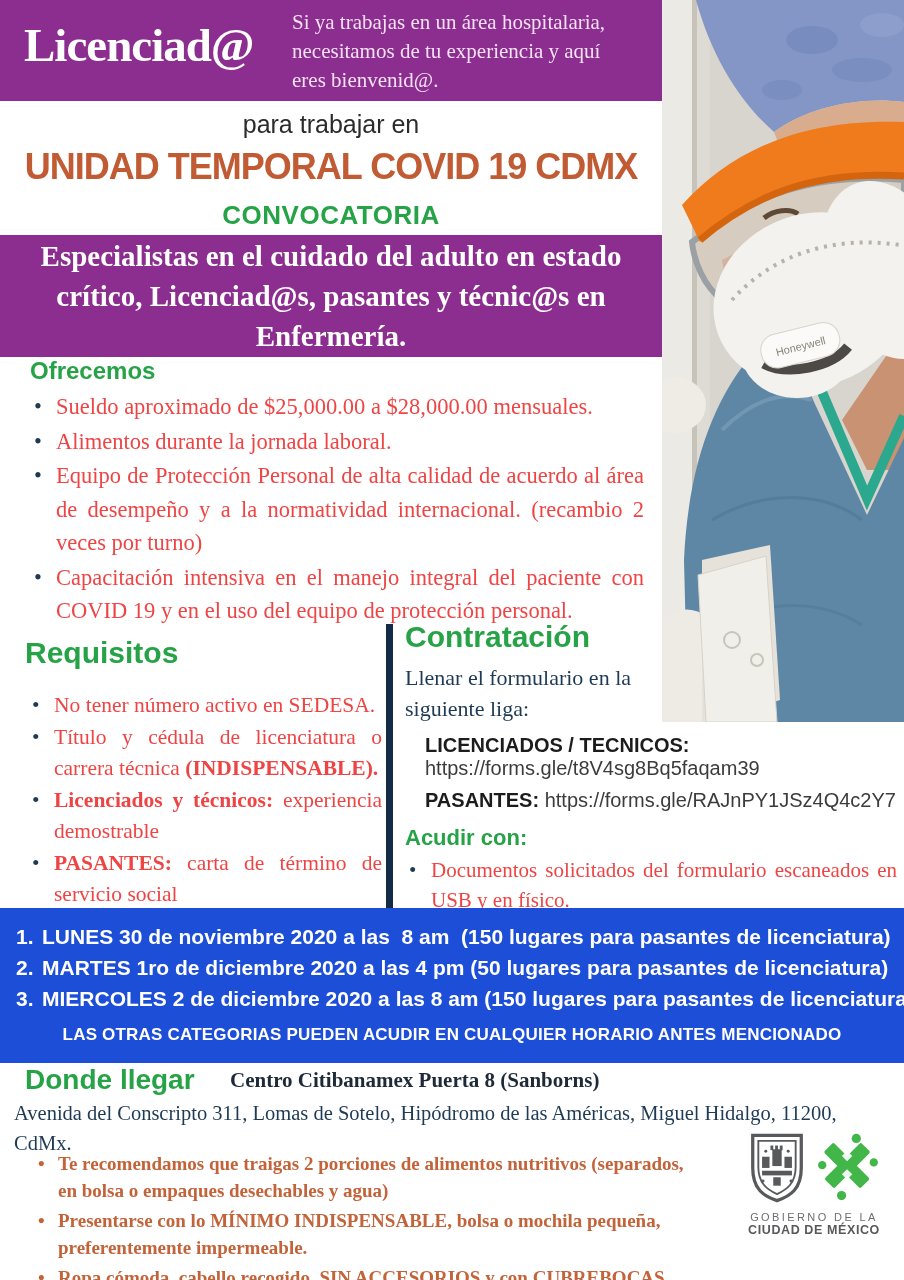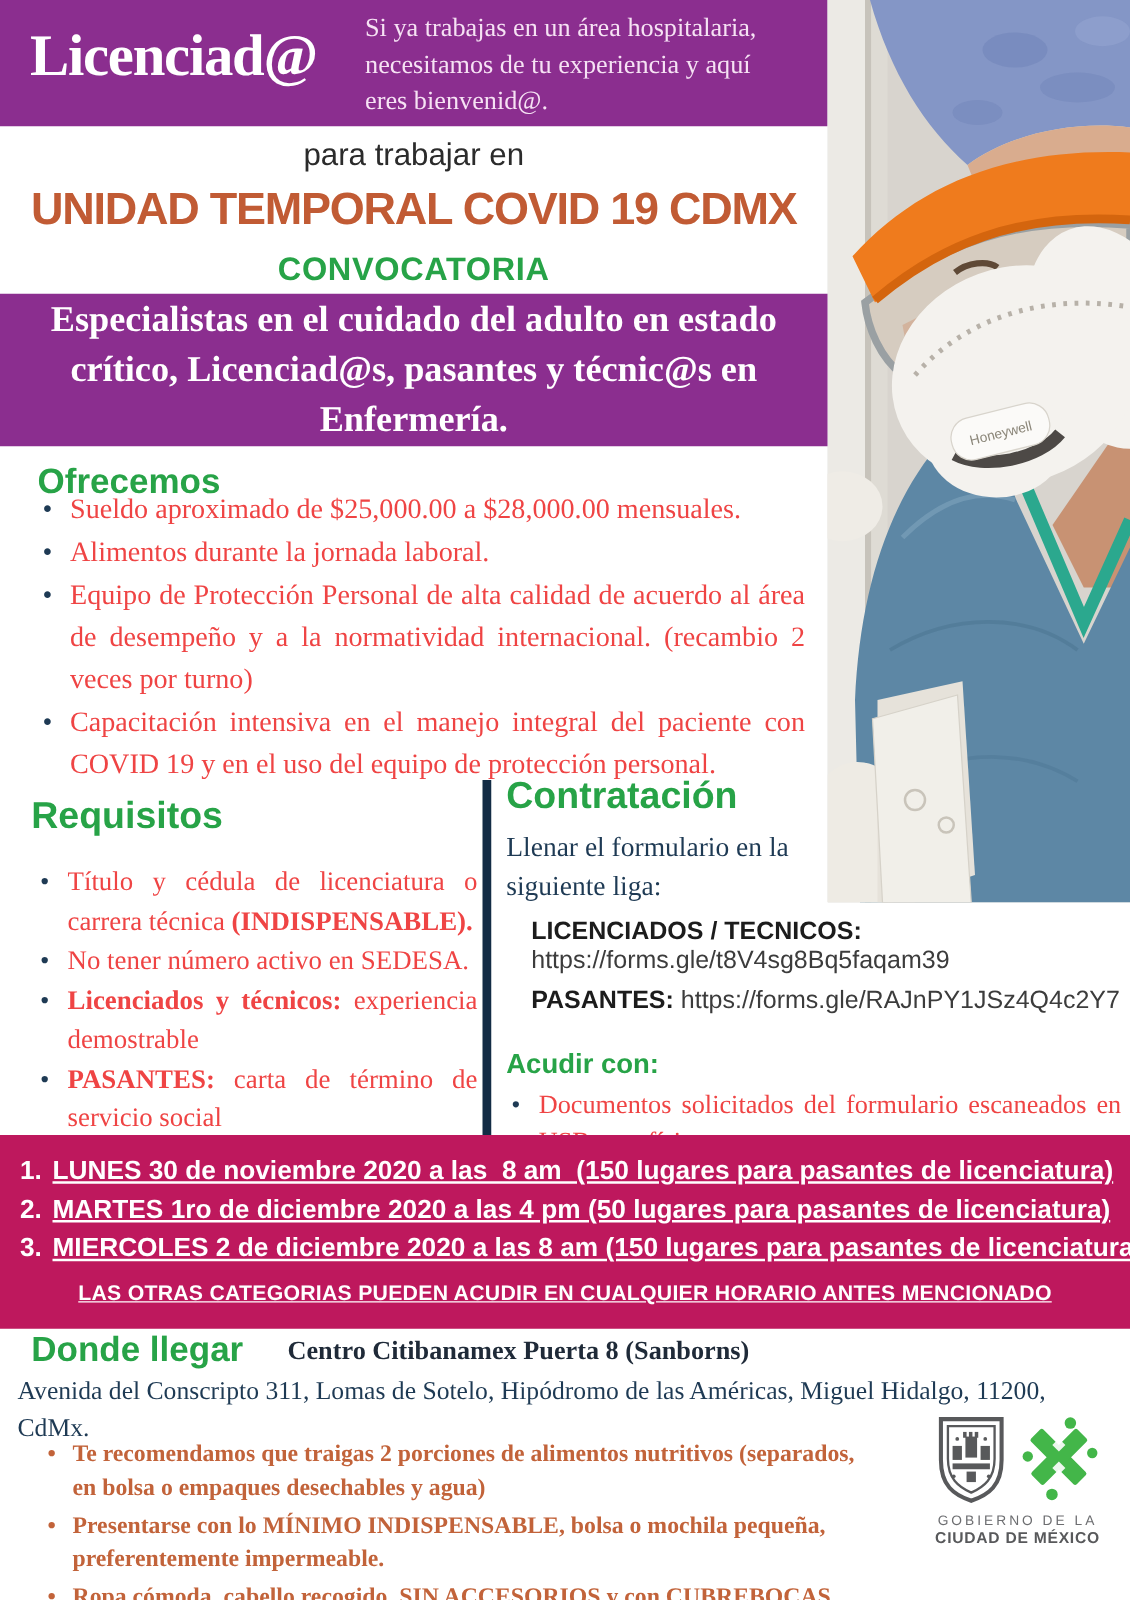--- a/index.html
+++ b/index.html
@@ -25,46 +25,46 @@
   .convocatoria{top:200px;font-size:26px;font-weight:bold;color:#27a347;letter-spacing:.5px;}
   .spec-banner{position:absolute;left:0;top:235px;width:662px;height:122px;background:#8b2e8f;
                display:flex;align-items:center;justify-content:center;}
   .spec-banner div{color:#fff;font-family:"Liberation Serif",serif;font-weight:bold;
                    font-size:29px;line-height:40px;text-align:center;width:600px;}
 
   
   .h-green{color:#27a347;font-weight:bold;}
 
   
-  .ofrecemos-h{position:absolute;left:30px;top:369px;font-size:28px;}
+  .ofrecemos-h{position:absolute;left:30px;top:357px;font-size:24px;}
   .offers-list{position:absolute;left:30px;top:390px;width:614px;margin:0;padding:0;list-style:none;}
   .offers-list li,.req-list li,.acudir-list li{position:relative;padding-left:26px;color:#ef4444;
        font-family:"Liberation Serif",serif;text-align:justify;}
   .offers-list li{font-size:22.5px;line-height:33.5px;margin-bottom:1px;}
   .dot::before{content:"•";position:absolute;left:4px;top:0;color:#1e3a54;}
 
   
   .req-h{position:absolute;left:25px;top:636px;font-size:30px;}
   .req-list{position:absolute;left:28px;top:690px;width:354px;margin:0;padding:0;list-style:none;}
   .req-list li{font-size:21.5px;line-height:31.5px;}
   .divider{position:absolute;left:386px;top:624px;width:7px;height:284px;background:#132c45;}
   .contra{position:absolute;left:405px;top:620px;width:499px;}
   .contra-h{font-size:30px;margin:0 0 8px 0;}
   .contra-intro{width:272px;color:#1e3a54;font-size:22px;line-height:31px;margin:0;}
   .links{margin:10px 0 0 20px;font-size:20px;color:#2e2e2e;}
   .links .lbl{font-weight:bold;color:#1c1c1c;}
   .links .url{color:#3c3c3c;}
   .links .row1{margin-bottom:2px;}
   .links .row2{margin-top:9px;}
-  .acudir-h{font-size:22px;margin:26px 0 4px 0;}
+  .acudir-h{font-size:22px;margin:13px 0 4px 0;}
   .acudir-list{margin:0;padding:0;list-style:none;width:492px;}
   .acudir-list li{font-size:21px;line-height:30px;}
 
   
-  .schedule{position:absolute;left:0;top:908px;width:904px;height:155px;background:#be185d;color:#fff;text-decoration:underline;}
+  .schedule{position:absolute;left:0;top:908px;width:904px;height:155px;background:#1d4ed8;color:#fff;}
   .sched-list{margin:0;padding:13px 0 0 16px;list-style:none;}
   .sched-list li{font-size:21px;font-weight:bold;line-height:31px;white-space:pre;}
   .sched-list .num{display:inline-block;min-width:26px;}
   .sched-note{margin-top:11px;text-align:center;font-size:17px;font-weight:bold;letter-spacing:.2px;}
 
   
   .donde-h{position:absolute;left:25px;top:1064px;font-size:28px;}
   .venue{position:absolute;left:230px;top:1068px;font-family:"Liberation Serif",serif;
          font-weight:bold;font-size:21px;color:#1f2a38;}
   .address{position:absolute;left:14px;top:1098px;width:862px;color:#1e3a54;
@@ -165,22 +165,22 @@
 
   <li class="dot">Sueldo aproximado de $25,000.00 a $28,000.00 mensuales.</li>
       <li class="dot">Alimentos durante la jornada laboral.</li>
       <li class="dot">Equipo de Protección Personal de alta calidad de acuerdo al área de desempeño y a la normatividad internacional. (recambio 2 veces por turno)</li>
       <li class="dot">Capacitación intensiva en el manejo integral del paciente con COVID 19 y en el uso del equipo de protección personal.</li>
     </ul>
 
   <div class="h-green req-h">Requisitos</div>
   <ul class="req-list">
 
-  <li class="dot"><span>Título y cédula de licenciatura o carrera técnica </span><span class="b">(INDISPENSABLE).</span></li>
-      <li class="dot"><span>No tener número activo en SEDESA.</span></li>
+  <li class="dot"><span>No tener número activo en SEDESA.</span></li>
+      <li class="dot"><span>Título y cédula de licenciatura o carrera técnica </span><span class="b">(INDISPENSABLE).</span></li>
       <li class="dot"><span class="b">Licenciados y técnicos:</span><span> experiencia demostrable</span></li>
       <li class="dot"><span class="b">PASANTES:</span><span> carta de término de servicio social</span></li>
     </ul>
 
   <div class="divider"></div>
 
   <div class="contra">
     <div class="h-green contra-h">Contratación</div>
     <p class="contra-intro serif">Llenar el formulario en la siguiente liga:</p>
     <div class="links">

